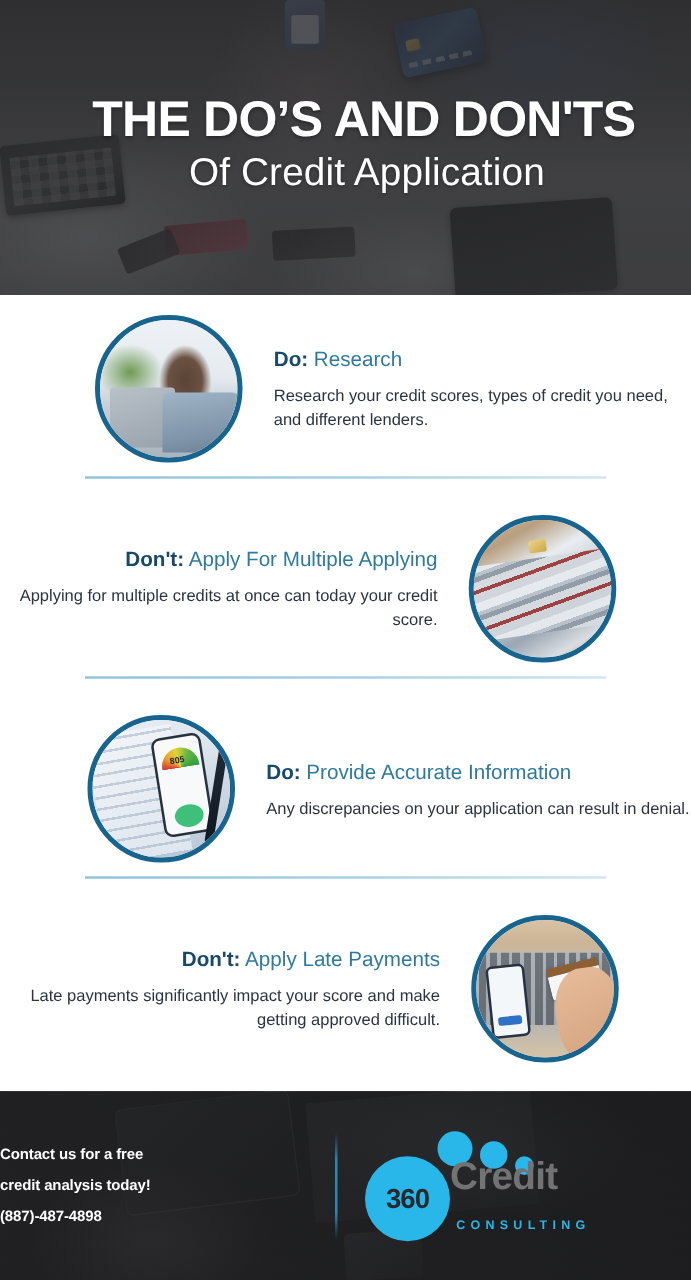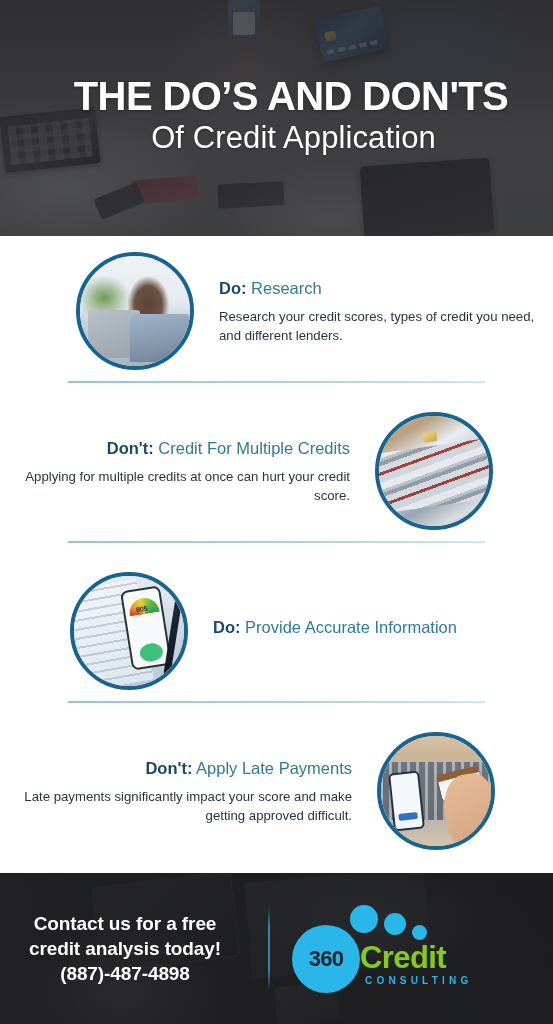--- a/index.html
+++ b/index.html
@@ -369,23 +369,23 @@
     background: linear-gradient(180deg, rgba(26,26,28,0.80) 0%, rgba(30,30,33,0.76) 100%);
   }
   .footer-inner {
     position: absolute; inset: 0;
     display: flex; align-items: center;
     z-index: 4;
   }
   .cta {
     width: 268px;
     padding-right: 18px;
-    text-align: center;
+    text-align: left;
     color: #ffffff;
-    font-size: 19px;
+    font-size: 12px;
     line-height: 25px;
     font-weight: bold;
     letter-spacing: -0.1px;
   }
   .cta .phone { display: block; }
   .vrule {
     width: 2px; height: 84px;
     background: linear-gradient(180deg, rgba(42,125,166,0) 0%, #2f86b4 25%, #2f86b4 75%, rgba(42,125,166,0) 100%);
     flex: 0 0 auto;
   }
@@ -406,22 +406,22 @@
     color: #25282c;
     font-size: 22px;
     font-weight: bold;
     letter-spacing: -0.8px;
   }
   .dot { position: absolute; border-radius: 50%; background: #29b6e8; }
   .dot-a { left: 58px; top: 6px;  width: 28px; height: 28px; }
   .dot-b { left: 92px; top: 14px; width: 22px; height: 22px; }
   .dot-c { left: 120px; top: 26px; width: 15px; height: 15px; }
   .logo-credit {
-    position: absolute; left: 68px; top: 42px;
-    color: #84cc16;
+    position: absolute; left: 68px; top: 25px;
+    color: #737373;
     font-size: 31px;
     font-weight: bold;
     letter-spacing: -0.6px;
     line-height: 33px;
     text-align: right;
   }
   .logo-consulting {
     position: absolute; left: 73px; top: 76px;
     color: #29b6e8;
     font-size: 10px;
@@ -465,23 +465,23 @@
         </div>
         <div class="desc">Research your credit scores, types of credit you need, and different lenders.</div>
       </div>
     </div>
     <div class="divider div-1"></div>
 
     <div class="row row-2">
       <div class="txt txt-right pad-r-1">
         <div class="head">
           <b>Don't:</b>
-          <span>Credit For Multiple Credits</span>
-        </div>
-        <div class="desc">Applying for multiple credits at once can hurt your credit score.</div>
+          <span>Apply For Multiple Applying</span>
+        </div>
+        <div class="desc">Applying for multiple credits at once can today your credit score.</div>
       </div>
       <div class="photo-circle">
         <div class="photo-inner ph2"></div>
       </div>
       <div style="width:60px;flex:0 0 auto;"></div>
     </div>
     <div class="divider div-2"></div>
 
     <div class="row row-3">
       <div style="width:70px;flex:0 0 auto;"></div>
@@ -493,20 +493,21 @@
             <div class="ph3-btn"></div>
           </div>
           <div class="ph3-pen"></div>
         </div>
       </div>
       <div class="txt txt-left pad-l-1">
         <div class="head">
           <b>Do:</b>
           <span>Provide Accurate Information</span>
         </div>
+        <div class="desc">Any discrepancies on your application can result in denial.</div>
       </div>
     </div>
     <div class="divider div-3"></div>
 
     <div class="row row-4">
       <div class="txt txt-right pad-r-1">
         <div class="head">
           <b>Don't:</b>
           <span>Apply Late Payments</span>
         </div>

